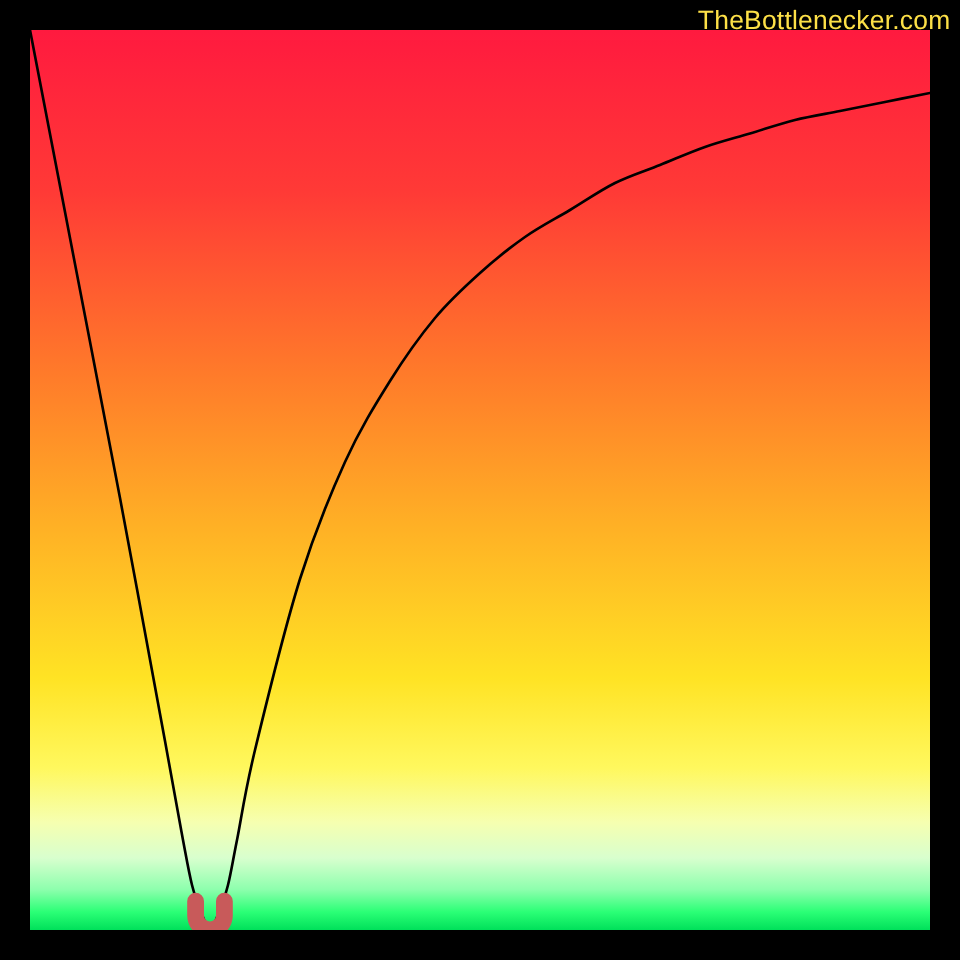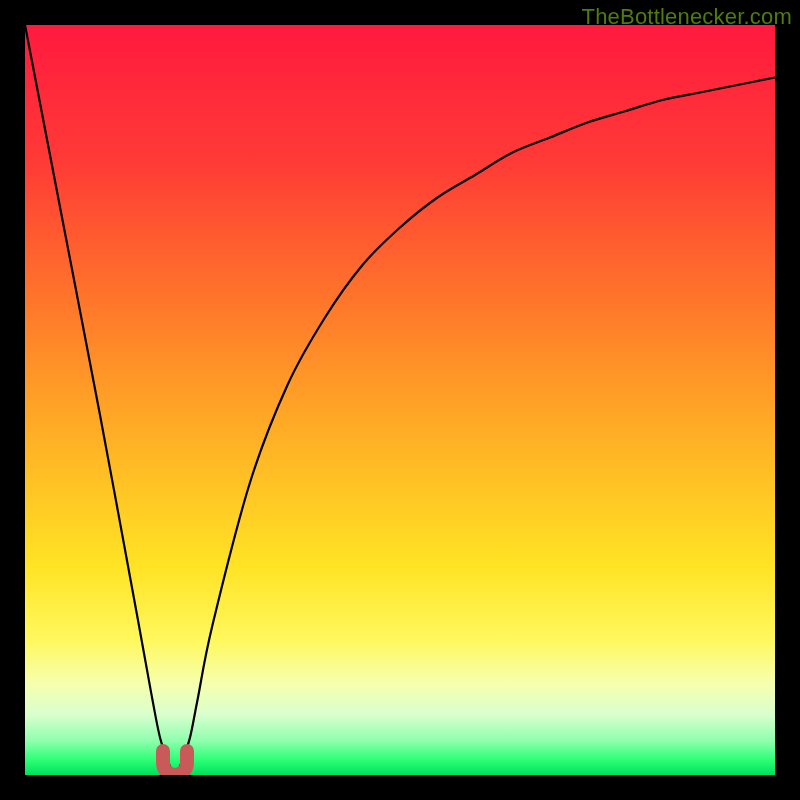--- a/index.html
+++ b/index.html
@@ -26,21 +26,21 @@
     overflow: hidden;
   }
   .gradient-bg {
     position: absolute;
     left: 0; top: 0; right: 0; bottom: 0;
   }
   .watermark {
     position: absolute;
     top: 4px;
     right: 8px;
-    color: #4d7c0f;
+    color: #fde047;
     font-size: 22px;
     font-weight: 400;
     letter-spacing: 0.2px;
   }
   svg.curve {
     position: absolute;
     left: 0; top: 0;
     width: 750px; height: 750px;
   }
 </style>

